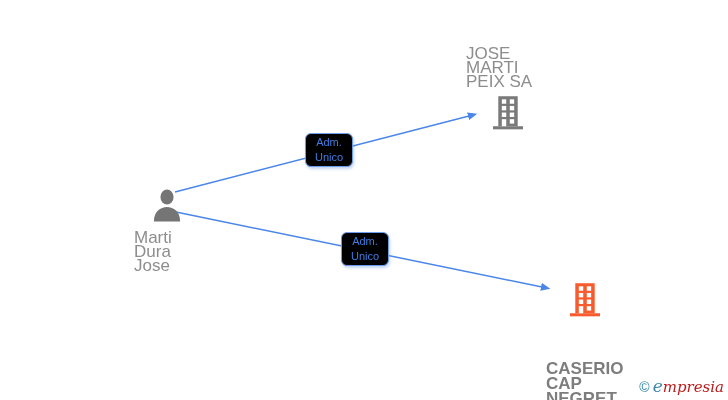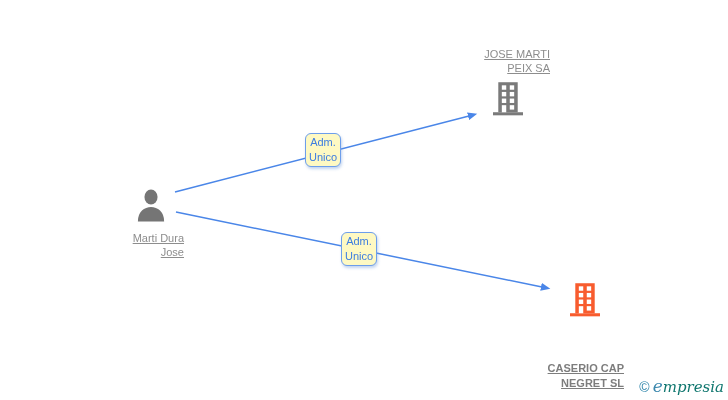--- a/index.html
+++ b/index.html
@@ -23,41 +23,40 @@
   }
   .node {
     position: absolute;
     z-index: 2;
     display: flex;
     flex-direction: column;
     align-items: center;
     text-align: center;
   }
   .node-label {
-    font-size: 11px;
+    font-size: 17px;
     line-height: 14px;
     color: #8d8d8d;
-    text-align: right;
-    text-decoration: underline;
+    text-align: left;
   }
   .node-label.bold {
     font-weight: bold;
     color: #7d7d7d;
     line-height: 15px;
     margin-top: 40px;
   }
   .person-name { max-width: 66px; margin-top: 5px; }
   .company-name-top { max-width: 84px; margin-bottom: 7px; }
   .company-name-bottom { max-width: 78px; margin-top: 6px; }
   .edge-label {
     position: absolute;
     z-index: 3;
-    width: 36px;
+    width: 48px;
     height: 34px;
-    background: #fef9c3;
+    background: #000000;
     border: 1px solid #6d9eeb;
     border-radius: 6px;
     box-shadow: 1px 2px 3px rgba(120,160,220,0.45);
     color: #3d7de0;
     font-size: 11px;
     line-height: 15px;
     display: flex;
     align-items: center;
     justify-content: center;
     text-align: center;
@@ -70,38 +69,38 @@
     right: 4px;
     bottom: 4px;
     z-index: 3;
     font-family: "DejaVu Serif", serif;
     font-style: italic;
     font-size: 15px;
     white-space: nowrap;
   }
   #brand-logo .copy { color: #2e86ab; font-style: normal; font-family: "Liberation Sans", sans-serif; font-size: 14px; margin-right: 3px; }
   #brand-logo .e { color: #3a87ad; font-size: 17px; }
-  #brand-logo .rest { color: #0f766e; }
+  #brand-logo .rest { color: #b91c1c; }
 </style>
 </head>
 <body>
 
 <div id="stage">
 
   <svg id="edges" width="728" height="400" viewBox="0 0 728 400">
     <defs>
       <marker id="arrowhead" markerWidth="10" markerHeight="8" refX="1" refY="4" orient="auto" markerUnits="userSpaceOnUse">
         <path d="M0,0 L9.5,4 L0,8 Z" fill="#4a86e8"></path>
       </marker>
     </defs>
     <line x1="175" y1="192" x2="469" y2="116" stroke="#4a86e8" stroke-width="1.5" marker-end="url(#arrowhead)"></line>
     <line x1="176" y1="212" x2="542" y2="287" stroke="#4a86e8" stroke-width="1.5" marker-end="url(#arrowhead)"></line>
   </svg>
 
-  <div class="node" style="left:101px; top:189px; width:100px;">
+  <div class="node" style="left:117px; top:189px; width:100px;">
     <span>
       <svg width="30" height="33" viewBox="0 0 32 34">
         <ellipse cx="16" cy="8" rx="7" ry="8" fill="#757575"></ellipse>
         <path d="M2 34 C2 23.5 9 18.5 16 18.5 C23 18.5 30 23.5 30 34 Z" fill="#757575"></path>
       </svg>
     </span>
     <div class="node-label person-name">Marti Dura Jose</div>
   </div>
 
   <div class="node" style="left:450px; top:47px; width:116px;">

